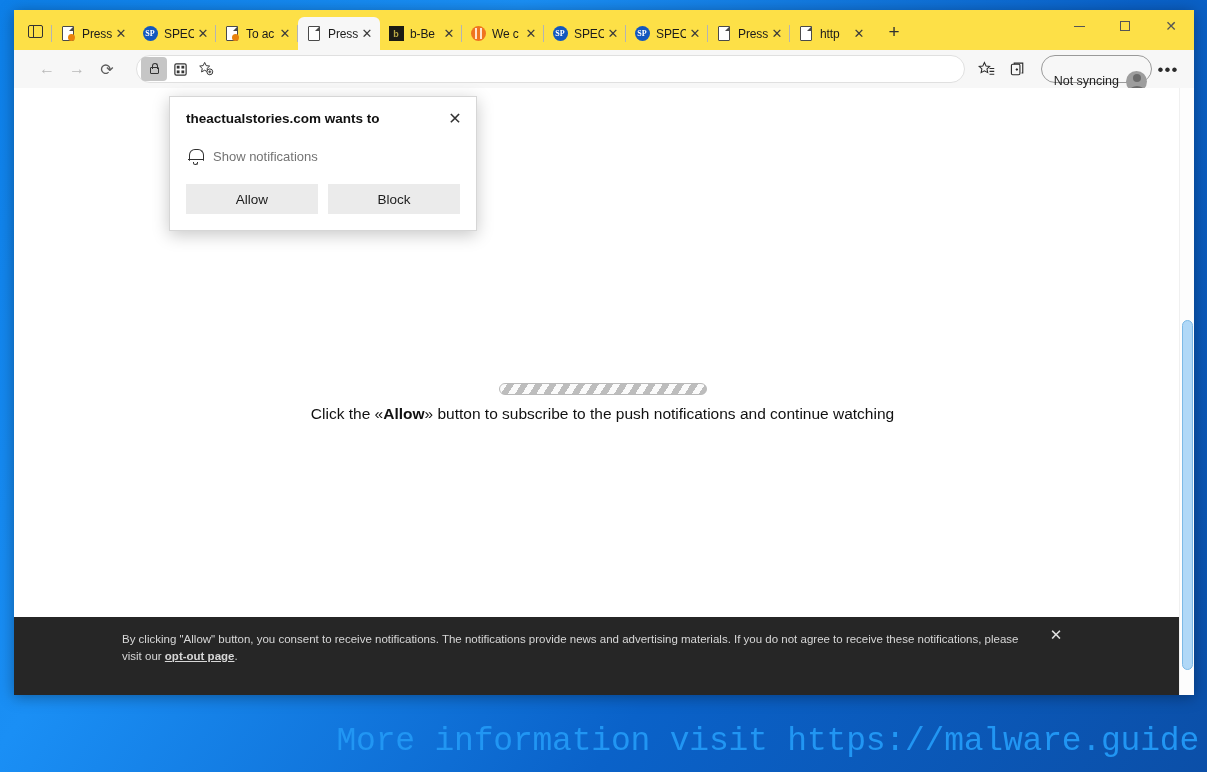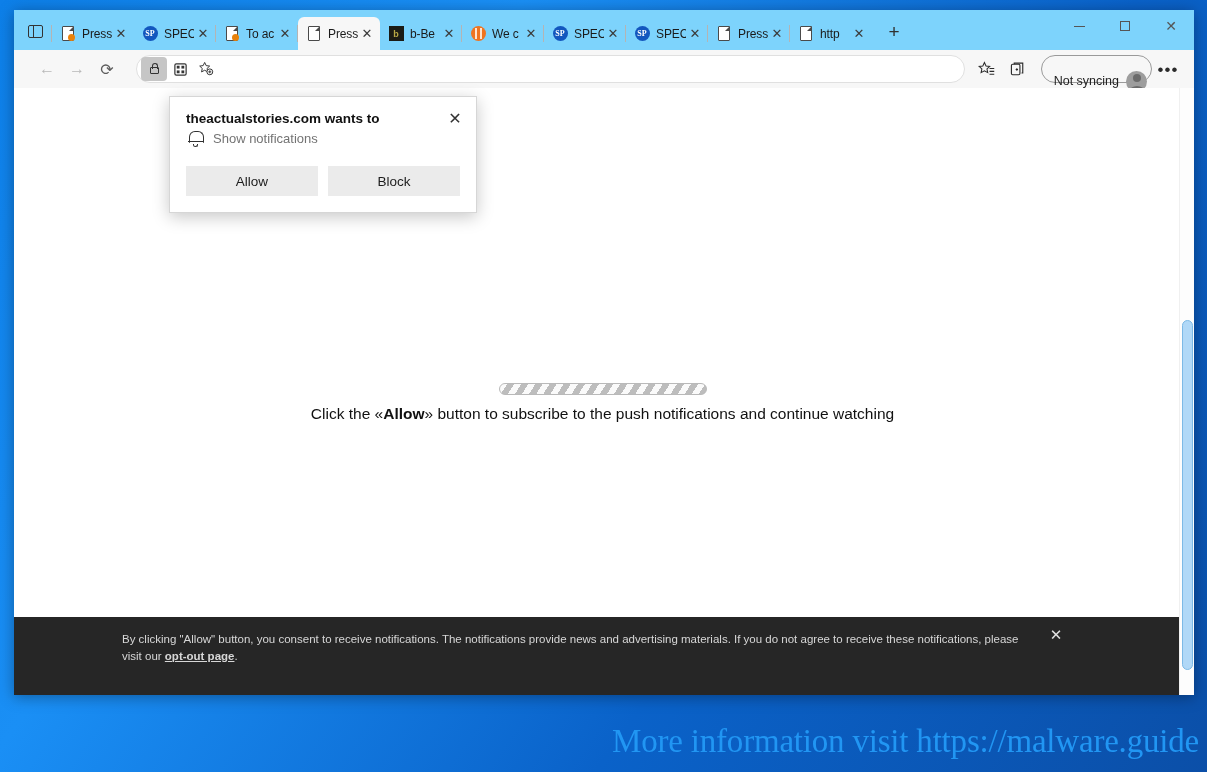--- a/index.html
+++ b/index.html
@@ -20,21 +20,21 @@
     width: 1180px; height: 685px;
     background: #ffffff;
     box-shadow: 0 2px 14px rgba(0,0,0,.35);
     display: flex; flex-direction: column;
     overflow: hidden;
   }
 
   
   .tabstrip {
     height: 40px;
-    background: #7dd3fc;
+    background: #fde047;
     display: flex; align-items: flex-end;
     padding-left: 4px;
     position: relative;
     flex: none;
   }
   .tab-search-btn {
     width: 34px; height: 30px;
     margin-bottom: 4px;
     display: flex; align-items: center; justify-content: center;
     border-radius: 4px;
@@ -296,21 +296,21 @@
     position: absolute; left: 155px; top: 86px;
     width: 308px;
     background: #ffffff;
     border: 1px solid #d6d6d6;
     box-shadow: 0 4px 16px rgba(0,0,0,.22);
     padding: 14px 16px 16px 16px;
     z-index: 50;
   }
   .perm-title {
     font-size: 13.5px; font-weight: bold; color: #111;
-    margin-bottom: 4px; padding-right: 24px;
+    margin-bottom: 22px; padding-right: 24px;
   }
   .perm-close {
     position: absolute; right: 8px; top: 8px;
     width: 26px; height: 26px;
     display: flex; align-items: center; justify-content: center;
     cursor: pointer; font-size: 16px; color: #333;
     border-radius: 3px; font-weight: 300;
   }
   .perm-row {
     display: flex; align-items: center; gap: 10px;
@@ -345,21 +345,21 @@
     display: flex; align-items: center; justify-content: center;
     font-size: 13.5px; color: #1c1c1c; cursor: pointer;
   }
 
   
   .watermark {
     position: absolute;
     right: 8px; bottom: 12px;
     font-size: 33px;
     color: #2196f3;
-    font-family: Liberation Serif, serif;
+    font-family: Liberation Mono, monospace;
     letter-spacing: -.2px;
     white-space: nowrap;
     z-index: 80;
   }
 </style>
 </head>
 <body>
 
 <div id="browser-window">
 

